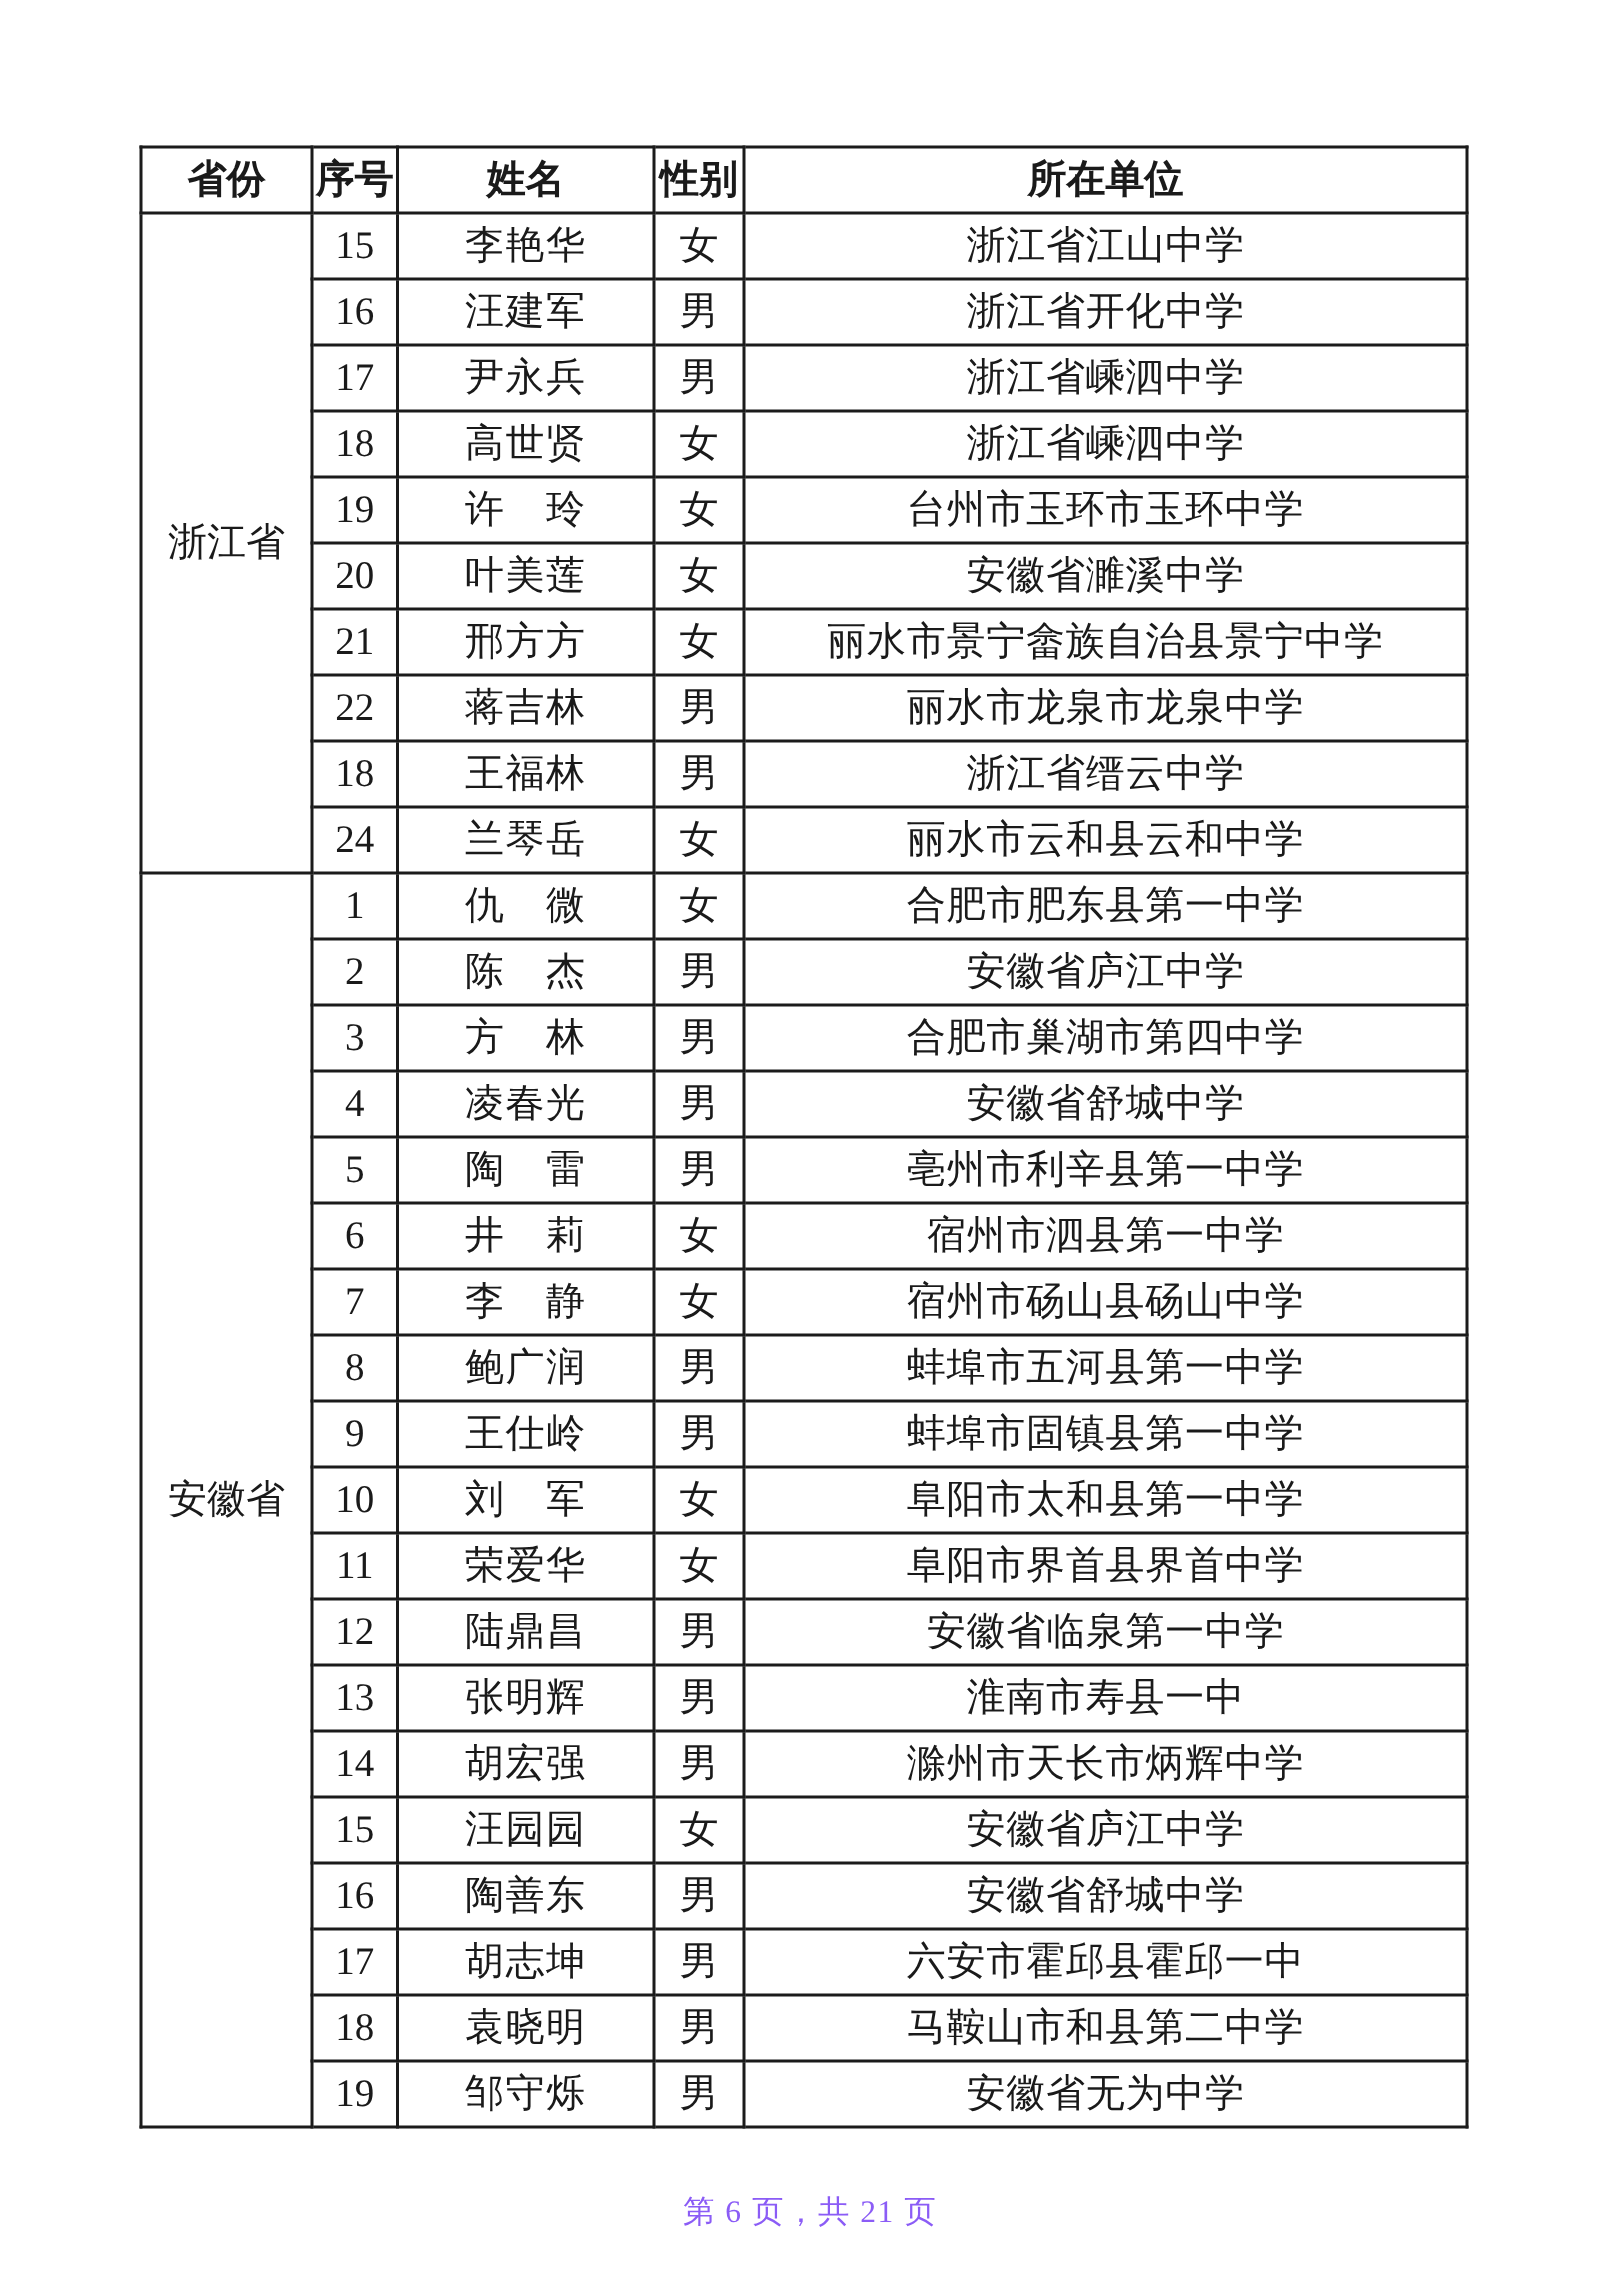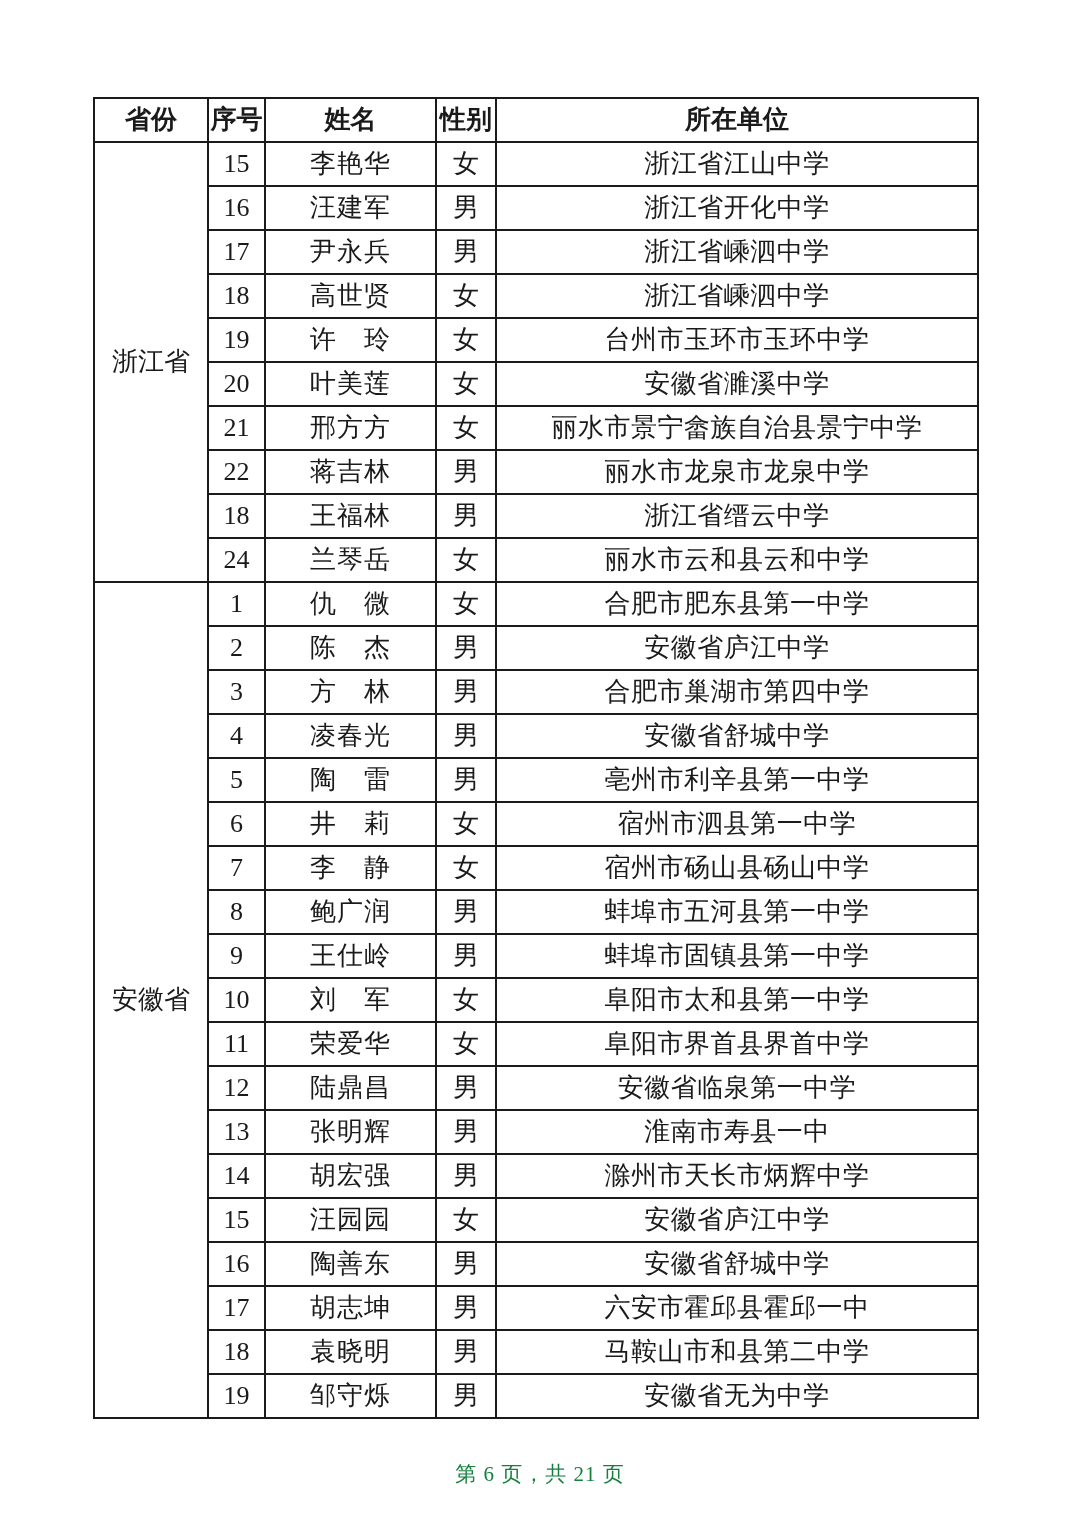--- a/index.html
+++ b/index.html
@@ -45,21 +45,21 @@
   td.col-seq { font-size: 27px; margin-top: 36px; }
   td.col-name { letter-spacing: 1px; margin-left: 20px; }
   td.col-unit { letter-spacing: 0.5px; margin-left: 48px; }
   .page-footer {
     position: absolute;
     left: 0;
     top: 1460px;
     width: 1080px;
     text-align: center;
     font-size: 21px;
-    color: #15803d;
+    color: #8b5cf6;
     letter-spacing: 1px;
   }
 </style>
 </head>
 <body>
 
 <div class="page">
 
   <table class="roster">
     <colgroup>

